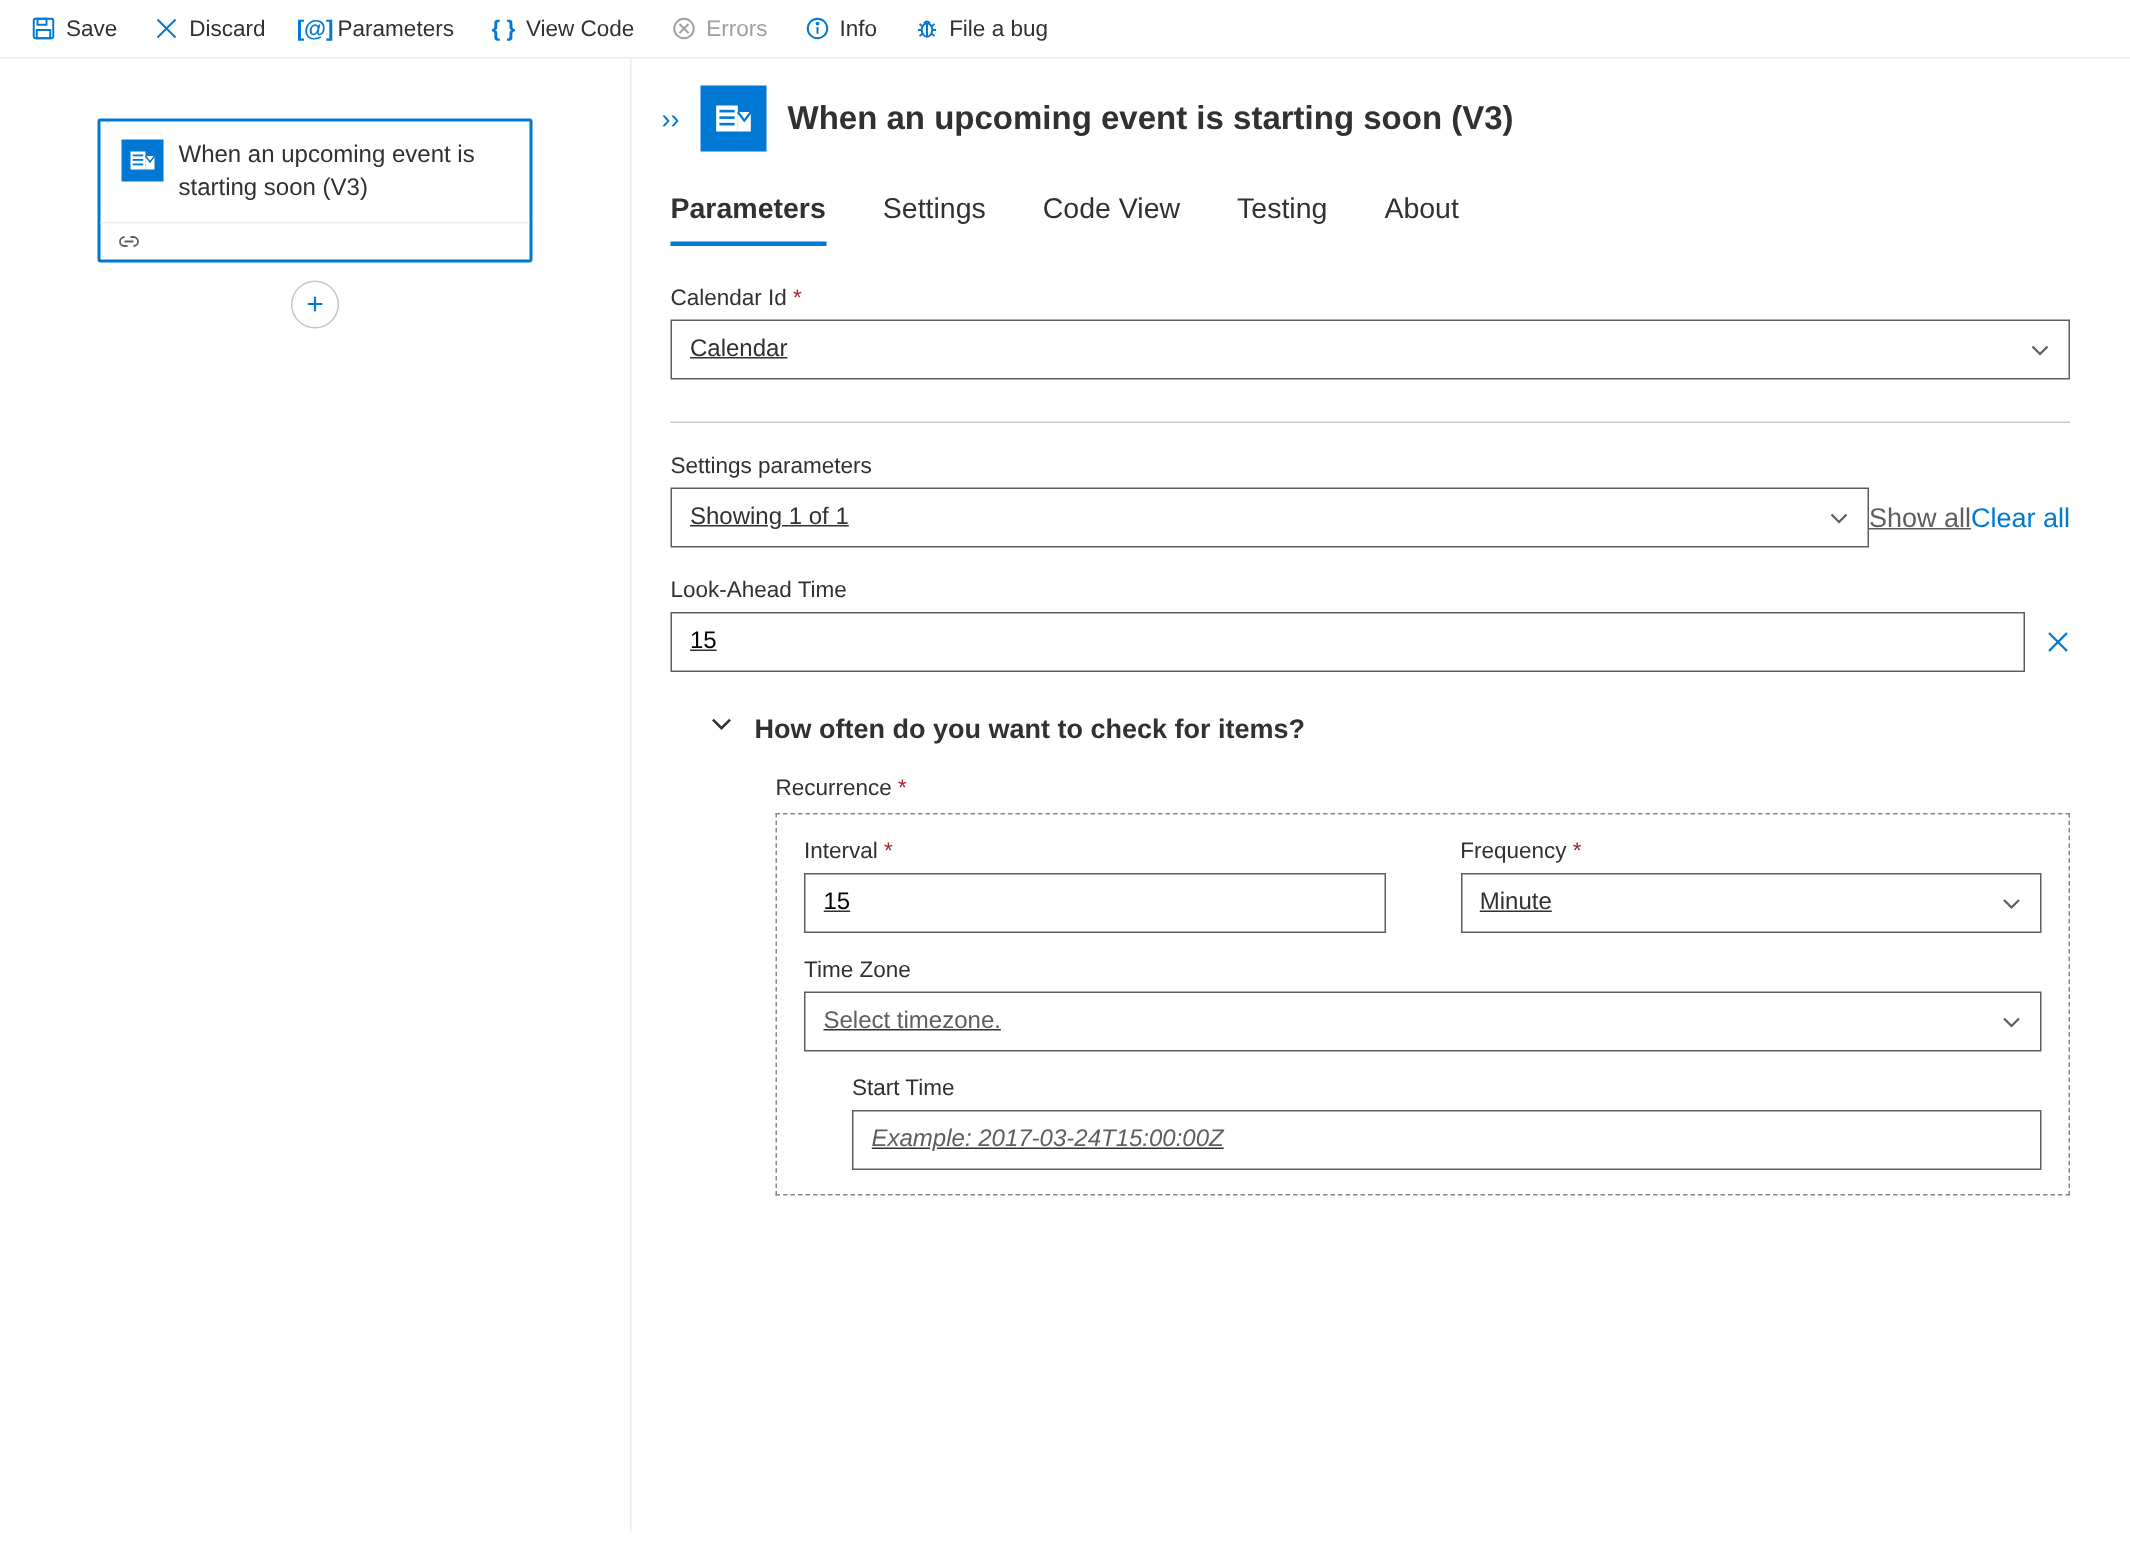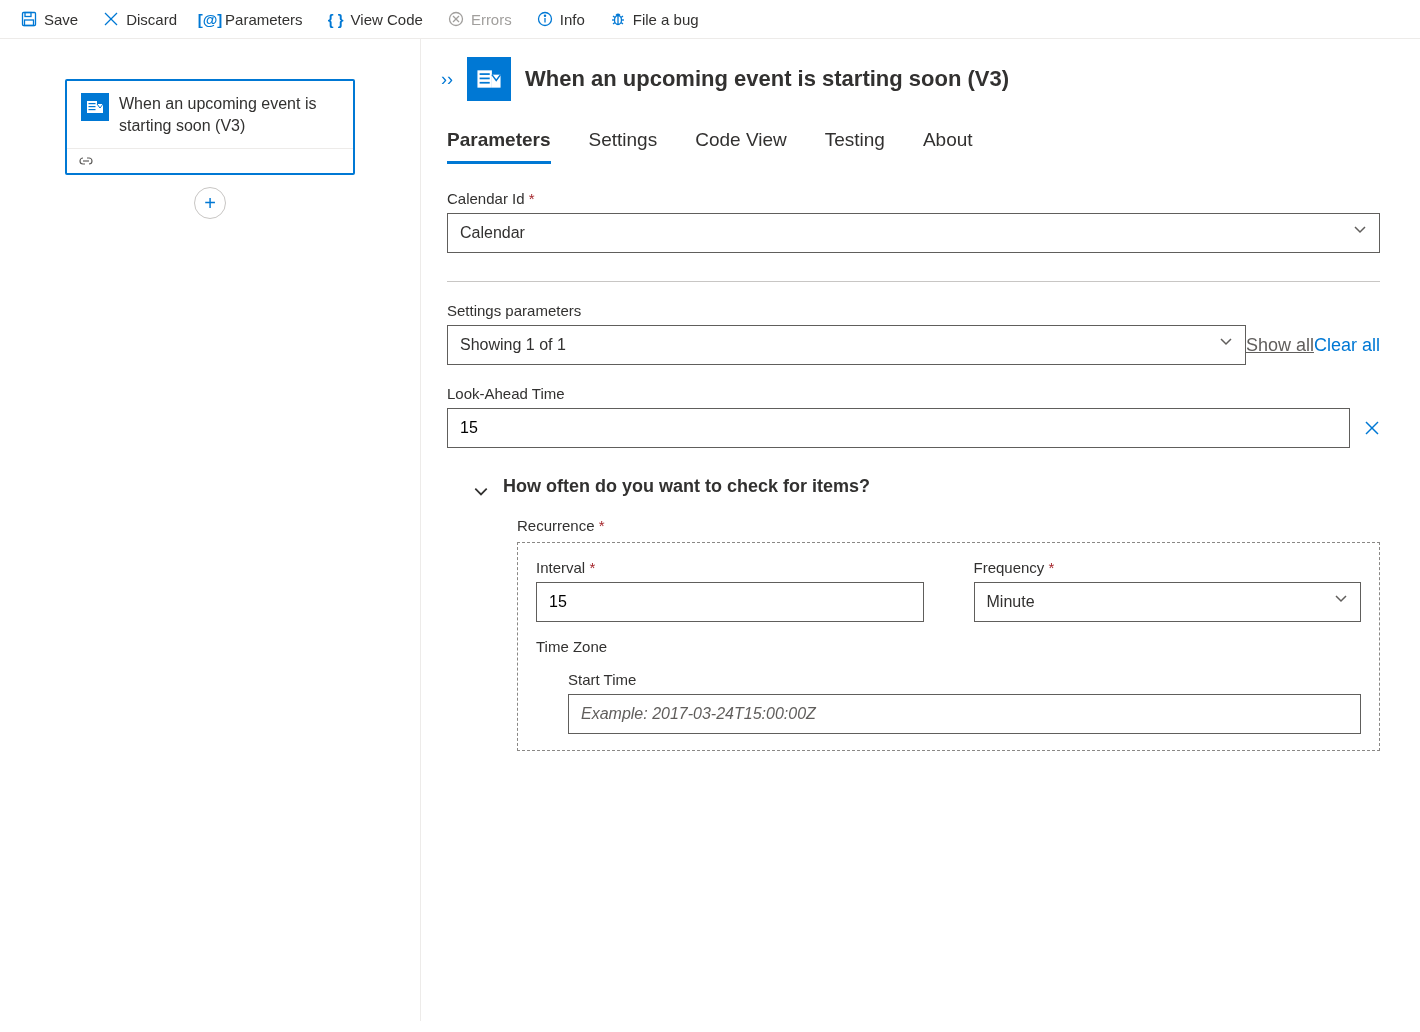--- a/index.html
+++ b/index.html
@@ -26,39 +26,39 @@
 .panel-icon { width: 44px; height: 44px; background: #0078d4; display: flex; align-items: center; justify-content: center; }
 .panel-title { font-size: 22px; font-weight: 600; }
 
 .tabs { display: flex; gap: 38px; border-bottom: 0; margin-bottom: 26px; margin-left: 6px; }
 .tab { font-size: 19px; padding-bottom: 10px; cursor: pointer; color: #323130; border-bottom: 3px solid transparent; }
 .tab.active { font-weight: 600; border-bottom-color: #0078d4; }
 
 .form-area { padding-left: 6px; }
 .field-label { font-size: 15px; margin-bottom: 6px; display: block; }
 .req { color: #a4262c; }
-.select-box, .text-box { width: 100%; border: 1px solid #605e5c; padding: 10px 12px; font-size: 16px; background: #fff; display: flex; justify-content: space-between; }
+.select-box, .text-box { width: 100%; border: 1px solid #605e5c; padding: 10px 12px; font-size: 16px; background: #fff; display: flex; align-items: center; justify-content: space-between; text-decoration: underline; }
 .text-box input { border: none; outline: none; width: 100%; font-size: 16px; font-family: inherit; background: transparent; }
 .text-box input::placeholder { color: #605e5c; font-style: italic; }
 .select-placeholder { color: #605e5c; }
 .chev { color: #605e5c; }
 
 .divider { border: none; border-top: 1px solid #c8c6c4; margin: 28px 0 20px; }
 
 .adv-row { display: flex; align-items: center; margin-top: 6px; }
 .adv-row .select-box { flex: 1; }
 .link-btn { color: #0078d4; cursor: pointer; font-size: 18px; background: none; border: none; text-decoration: none; }
 .link-btn.muted { color: #605e5c; text-decoration: underline; }
 
 .field-group { margin-top: 20px; }
 .look-row { display: flex; gap: 14px; align-items: center; }
 .look-row .text-box { flex: 1; }
 .x-btn { color: #0078d4; font-size: 20px; cursor: pointer; background: none; border: none; }
 
-.section-head { display: flex; align-items: flex-end; gap: 14px; margin-top: 28px; margin-left: 26px; }
+.section-head { display: flex; align-items: flex-start; gap: 14px; margin-top: 28px; margin-left: 26px; }
 .section-head .chev2 { color: #323130; }
 .section-title { font-size: 18px; font-weight: 600; }
 
 .recurrence { margin-left: 70px; margin-top: 20px; }
 .dashed-box { border: 1px dashed #8a8886; padding: 16px 18px; margin-top: 8px; }
 .two-col { display: flex; gap: 18px; }
 .two-col > div { flex: 1; }
 .rec-field { margin-bottom: 16px; }
 .rec-field:last-child { margin-bottom: 0; padding-left: 32px; }
 
@@ -266,20 +266,28 @@
                 <span class="chev">
                     <svg width="14" height="10" viewBox="0 0 14 10" fill="none" stroke="currentColor" stroke-width="1.5">
                       <polyline points="2,3 7,8 12,3"></polyline>
                     </svg>
                   </span>
               </div>
             </div>
           </div>
           <div class="rec-field">
             <label class="field-label">Time Zone</label>
+            <div class="select-box">
+              <span class="select-placeholder">Select timezone.</span>
+              <span class="chev">
+                  <svg width="14" height="10" viewBox="0 0 14 10" fill="none" stroke="currentColor" stroke-width="1.5">
+                    <polyline points="2,3 7,8 12,3"></polyline>
+                  </svg>
+                </span>
+            </div>
           </div>
           <div class="rec-field">
             <label class="field-label">Start Time</label>
             <div class="text-box">
               <input type="text" placeholder="Example: 2017-03-24T15:00:00Z" style="">
             </div>
           </div>
         </div>
       </div>
 

